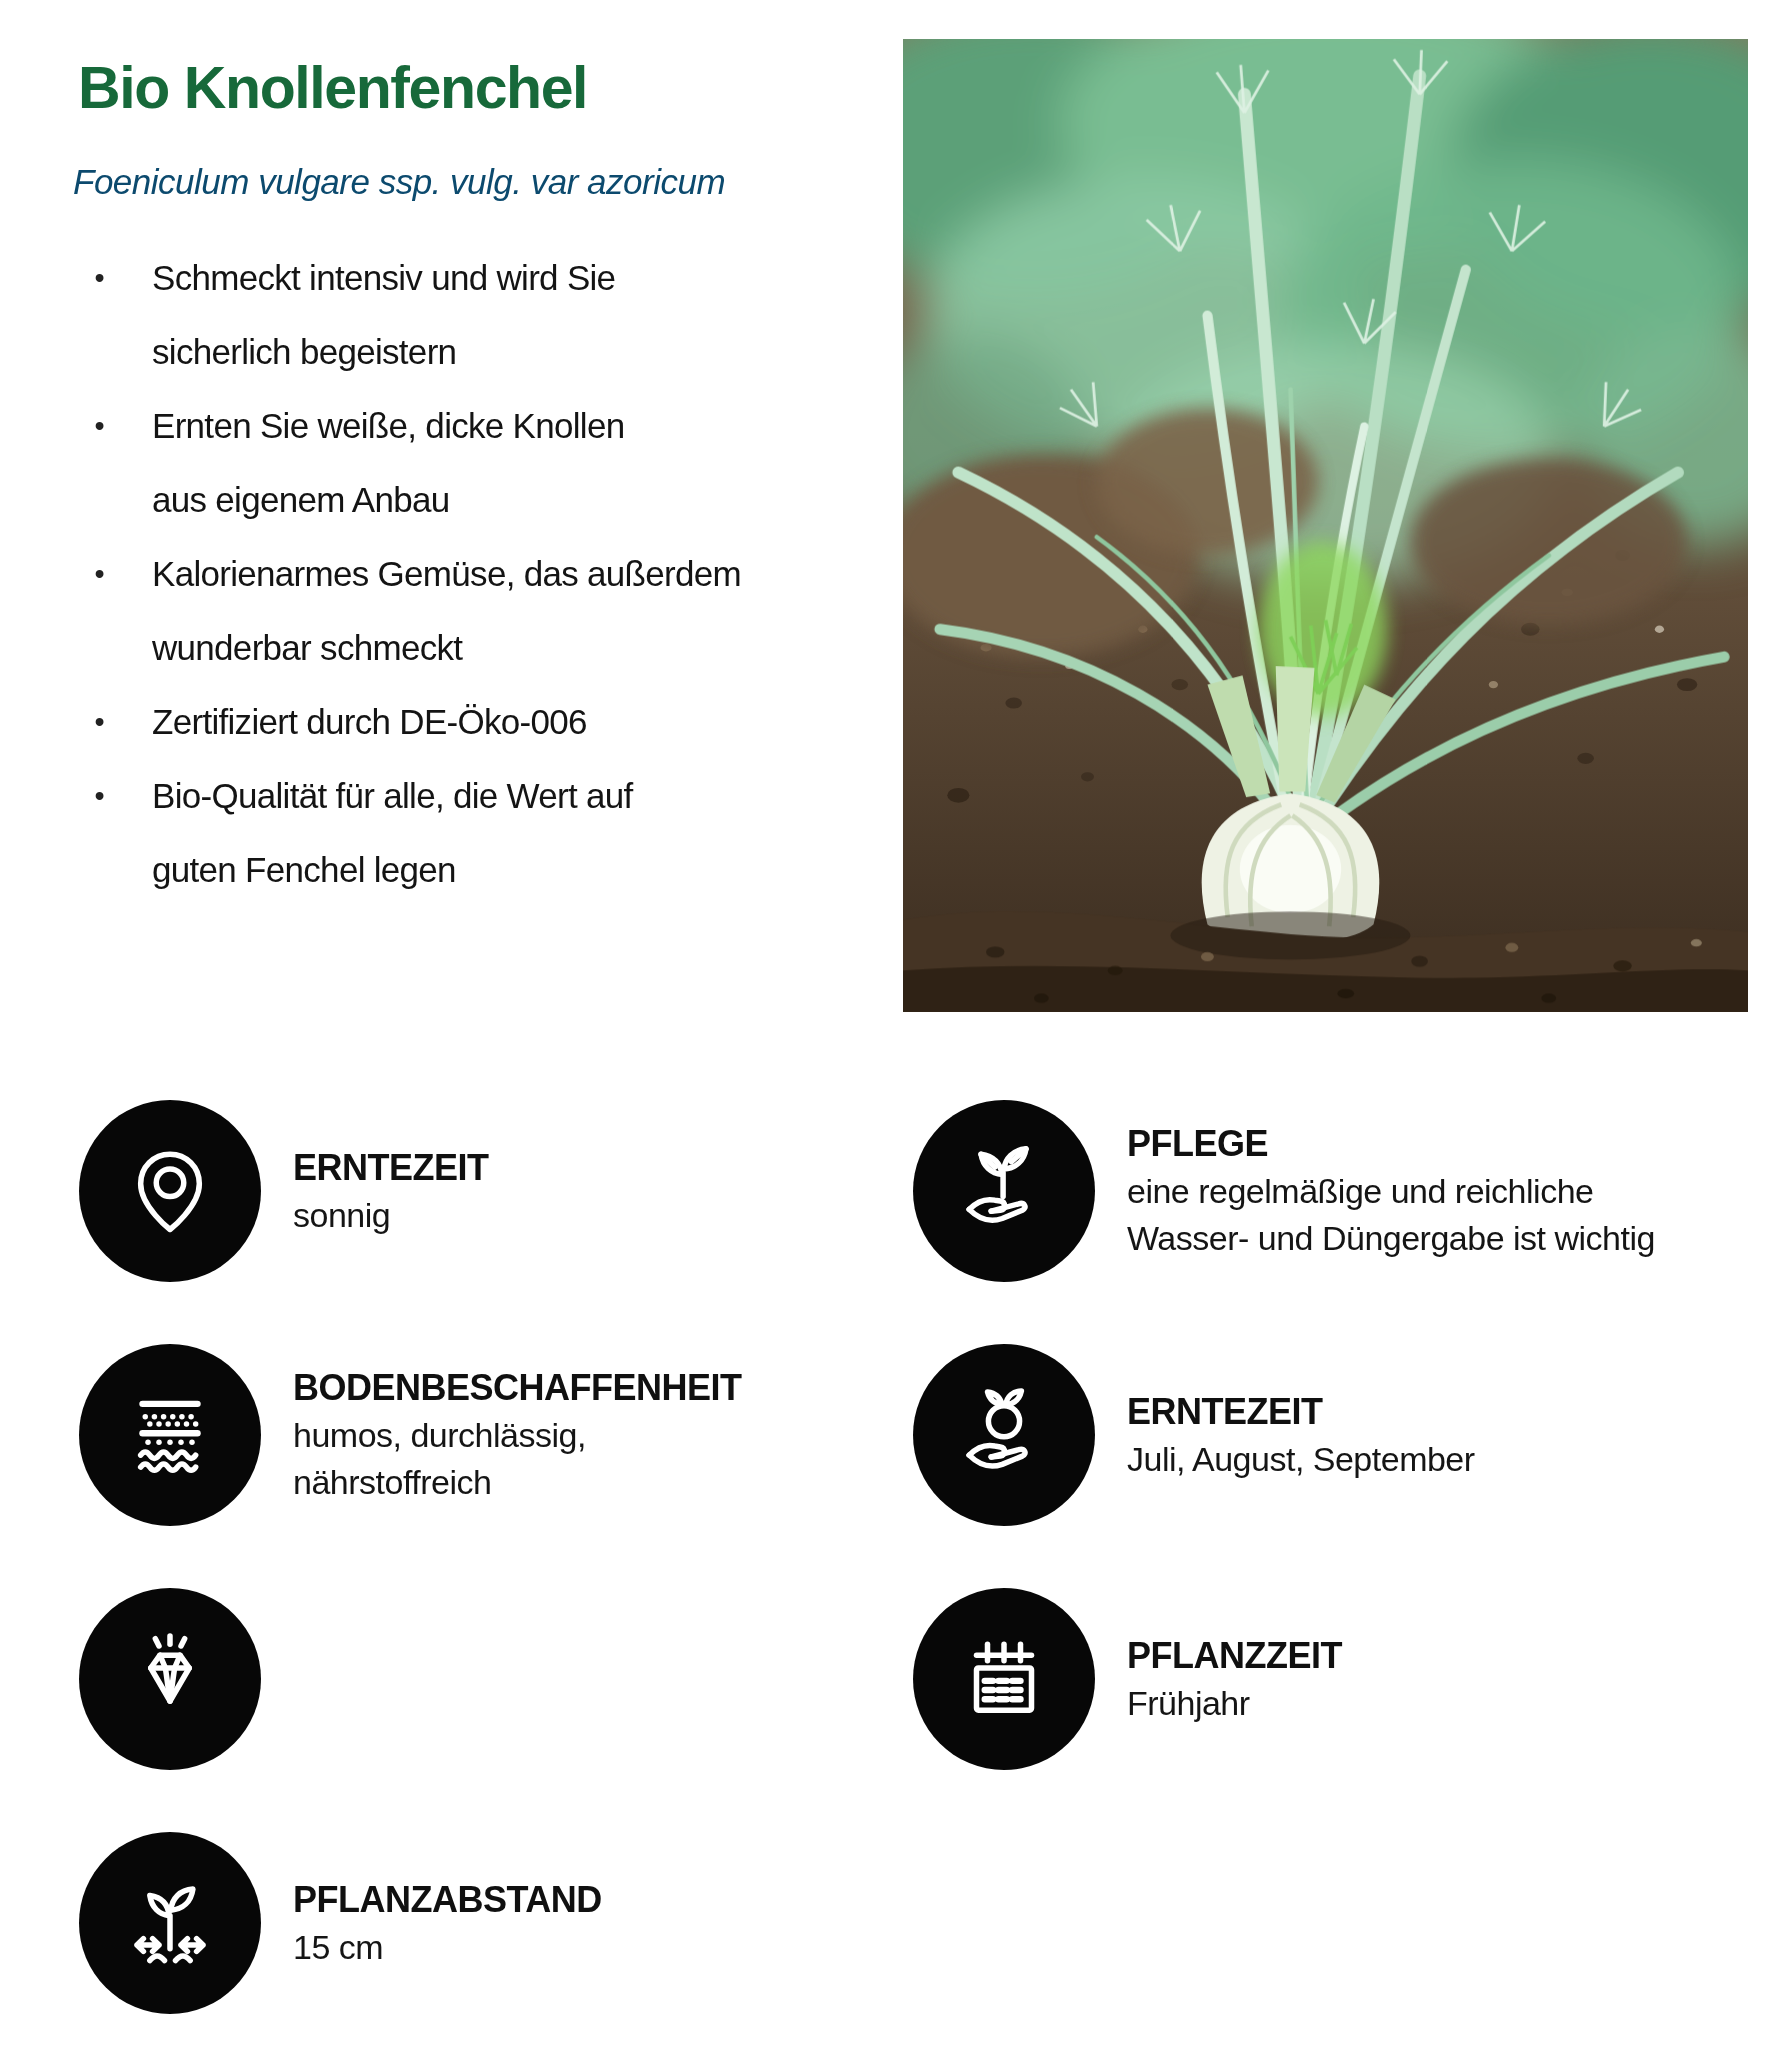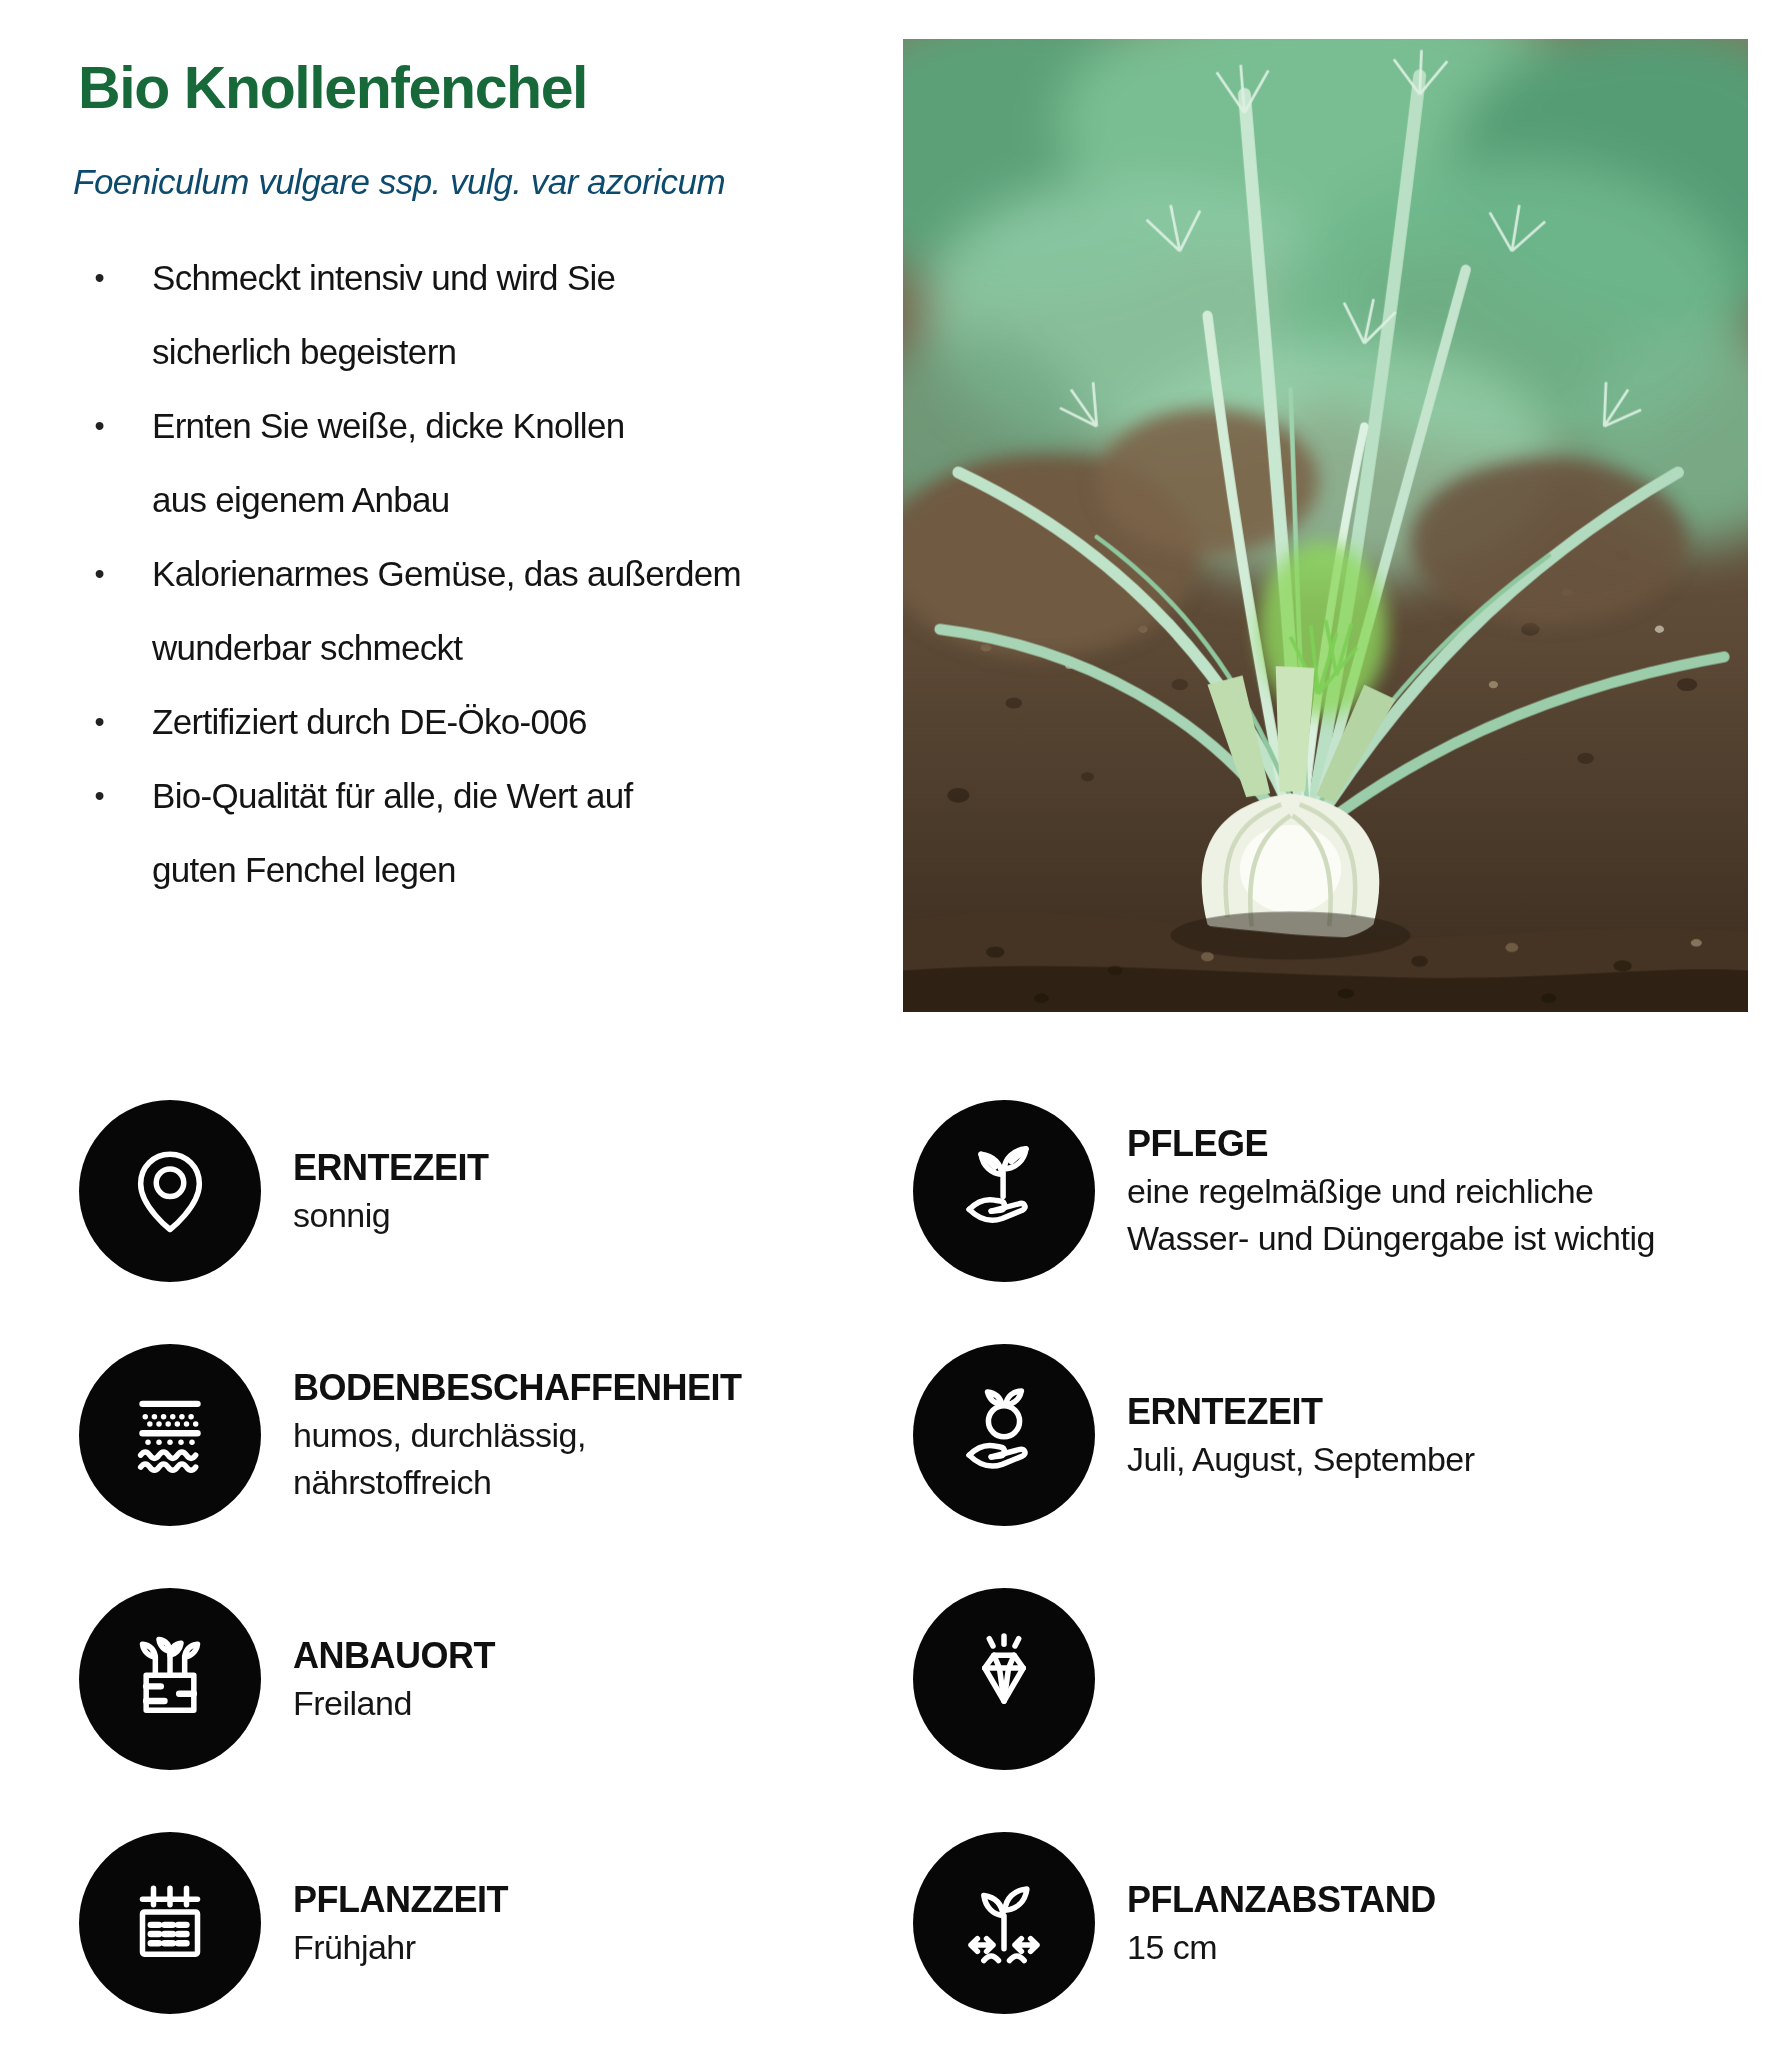--- a/index.html
+++ b/index.html
@@ -289,41 +289,20 @@
           <path class="ic" d="M22 82 C30 74 40 70 50 72 L56 73 C62 74 62 82 56 83 L46 84"></path>
           <path class="ic" d="M46 84 L76 76 C82 74 86 80 80 83 L58 92 C46 96 33 93 22 82"></path>
         </svg>
       </span>
       <div class="info-text">
         <div class="info-title">ERNTEZEIT</div>
         <div class="info-value">Juli, August, September</div>
       </div>
     </div>
 
-    <div class="info-item">
-      <span class="badge">
-        <svg viewBox="0 0 120 120">
-          <path class="ic" d="M44 56 V36"></path>
-          <path class="ic" d="M44 36 C37 35 31 30 30 22 C38 23 43 28 44 36 Z"></path>
-          <path class="ic" d="M60 54 V30"></path>
-          <path class="ic" d="M60 30 C54 29 49 24 48 17 C55 18 59 22 60 30 Z"></path>
-          <path class="ic" d="M60 34 C66 33 71 28 72 21 C65 22 61 26 60 34 Z"></path>
-          <path class="ic" d="M76 56 V36"></path>
-          <path class="ic" d="M76 36 C83 35 89 30 90 22 C82 23 77 28 76 36 Z"></path>
-          <path class="ic" d="M34 56 H86 V94 H34 Z"></path>
-          <path class="ict" d="M34 68 H50"></path>
-          <path class="ict" d="M70 76 H86"></path>
-          <path class="ict" d="M34 84 H54"></path>
-        </svg>
-      </span>
-      <div class="info-text">
-        <div class="info-title">ANBAUORT</div>
-        <div class="info-value">Freiland</div>
-      </div>
-    </div>
 
     <div class="info-item">
       <span class="badge">
         <svg viewBox="0 0 120 120">
           <path class="ic" d="M39 48 L49 34 H71 L81 48 L60 84 Z"></path>
           <path class="ic" d="M39 48 H81"></path>
           <path class="ic" d="M49 34 L55 48 L60 84"></path>
           <path class="ic" d="M71 34 L65 48 L60 84"></path>
           <path class="ic" d="M48 24 L44 16"></path>
           <path class="ic" d="M60 22 V13"></path>

